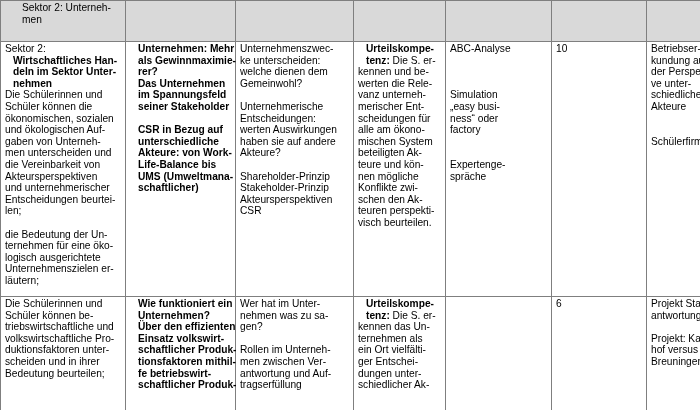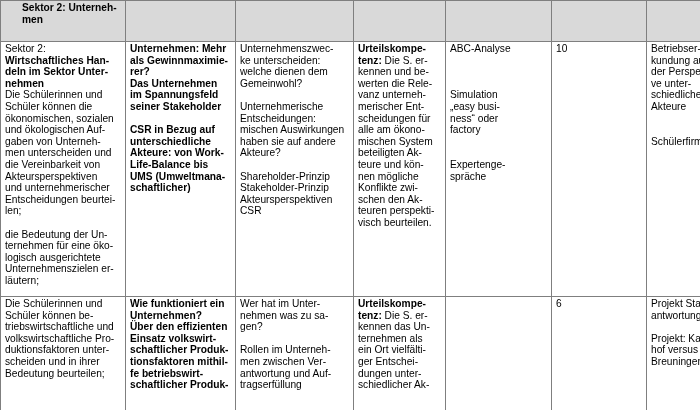--- a/index.html
+++ b/index.html
@@ -14,22 +14,22 @@
     line-height: 11.6px;
     color: #000;
   }
   td {
     border: 1px solid #7f7f7f;
     vertical-align: top;
     padding: 1px 4px 0 4px;
     word-wrap: break-word;
   }
   tr.header td { background: #d9d9d9; height: 39px; }
-  tr.header td.first { font-weight: bold; padding-left: 21px; }
-  .b { font-weight: bold; }
+  tr.header td.first { font-weight: normal; padding-left: 21px; }
+  .b { font-weight: bold; margin-left: 8px; }
   .line { display: block; white-space: nowrap; }
   .gap { display: block; height: 11.6px; }
   .c1 { width: 125px; }
   .c2 { width: 110px; }
   .c3 { width: 118px; }
   .c4 { width: 92px; }
   .c5 { width: 106px; }
   .c6 { width: 95px; }
   .c7 { width: 56px; }
 </style>
@@ -99,21 +99,21 @@
           <span class="line b">schaftlicher)</span>
         </td>
     <td>
           <span class="line">Unternehmenszwec-</span>
           <span class="line">ke unterscheiden:</span>
           <span class="line">welche dienen dem</span>
           <span class="line">Gemeinwohl?</span>
           <span class="gap"></span>
           <span class="line">Unternehmerische</span>
           <span class="line">Entscheidungen:</span>
-          <span class="line">mischen Auswirkungen</span>
+          <span class="line">werten Auswirkungen</span>
           <span class="line">haben sie auf andere</span>
           <span class="line">Akteure?</span>
           <span class="gap"></span>
           <span class="line">Shareholder-Prinzip</span>
           <span class="line">Stakeholder-Prinzip</span>
           <span class="line">Akteursperspektiven</span>
           <span class="line">CSR</span>
         </td>
     <td>
           <span class="line b">Urteilskompe-</span>

